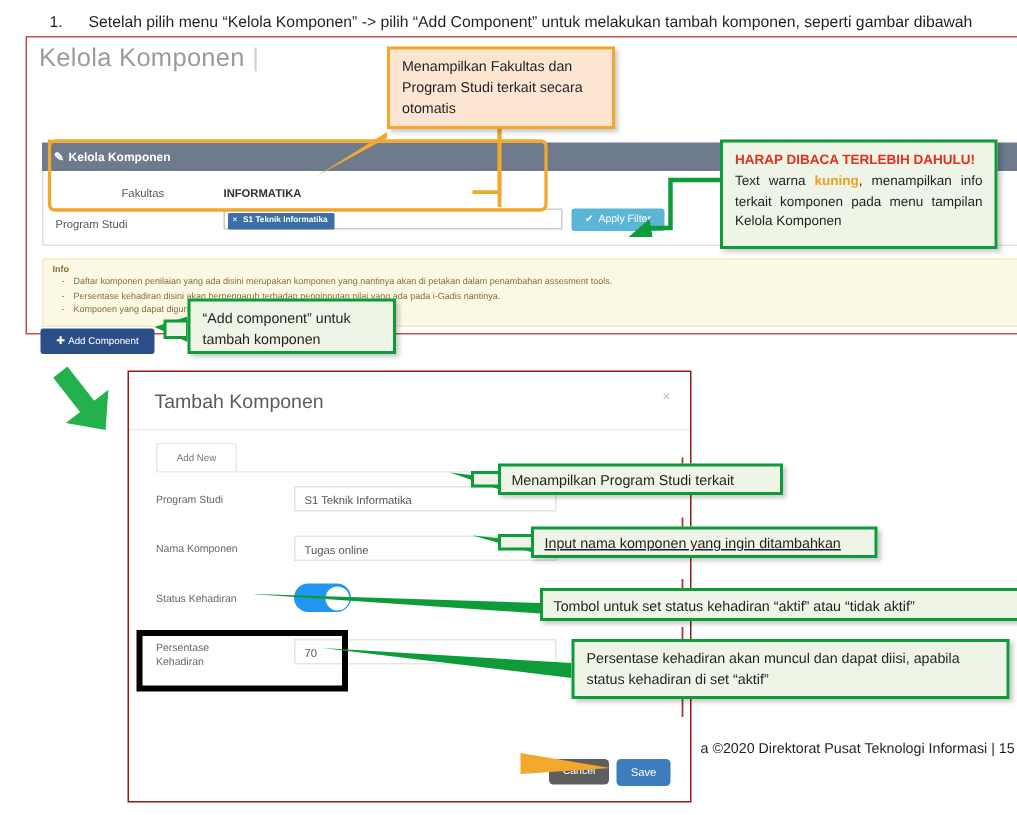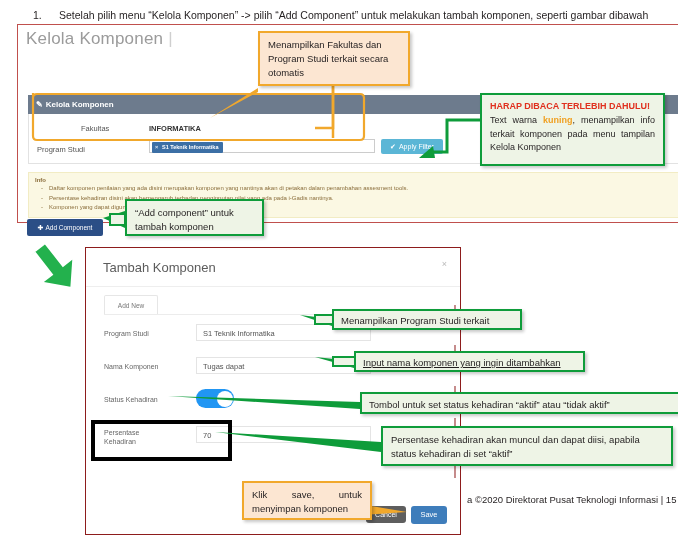--- a/index.html
+++ b/index.html
@@ -264,21 +264,21 @@
     <div class="modal-close">×</div>
     <div class="modal-sep"></div>
 
     <div class="tab">Add New</div>
     <div class="tab-underline"></div>
 
     <div class="f-label lbl-ps2">Program Studi</div>
     <div class="f-input inp-ps2">S1 Teknik Informatika</div>
 
     <div class="f-label lbl-nk">Nama Komponen</div>
-    <div class="f-input inp-nk">Tugas dapat</div>
+    <div class="f-input inp-nk">Tugas online</div>
 
     <div class="f-label lbl-sk">Status Kehadiran</div>
     <div class="toggle">
       <div class="knob"></div>
     </div>
 
     <div class="f-label lbl-pk">
       <span>Persentase</span><br>
       <span>Kehadiran</span>
     </div>
@@ -354,18 +354,14 @@
     <span class="t1">HARAP DIBACA TERLEBIH DAHULU!</span>
     <span class="t2"><span>Text warna </span><span class="kuning">kuning</span><span>, menampilkan info terkait komponen pada menu tampilan Kelola Komponen</span></span>
   </div>
 
   <div class="callout callout-green c-addcomp">“Add component” untuk tambah komponen</div>
   <div class="callout callout-green c-progstudi">Menampilkan Program Studi terkait</div>
   <div class="callout callout-green c-namakomp">Input nama komponen yang ingin ditambahkan</div>
   <div class="callout callout-green c-tombol">Tombol untuk set status kehadiran “aktif” atau “tidak aktif”</div>
   <div class="callout callout-green c-persentase">Persentase kehadiran akan muncul dan dapat diisi, apabila status kehadiran di set “aktif”</div>
 
-  <div class="callout callout-orange c-klik">
-    <span class="jline">Klik save, untuk</span>
-    <span>menyimpan komponen</span>
-  </div>
 
 </div>
 
 </body></html>

